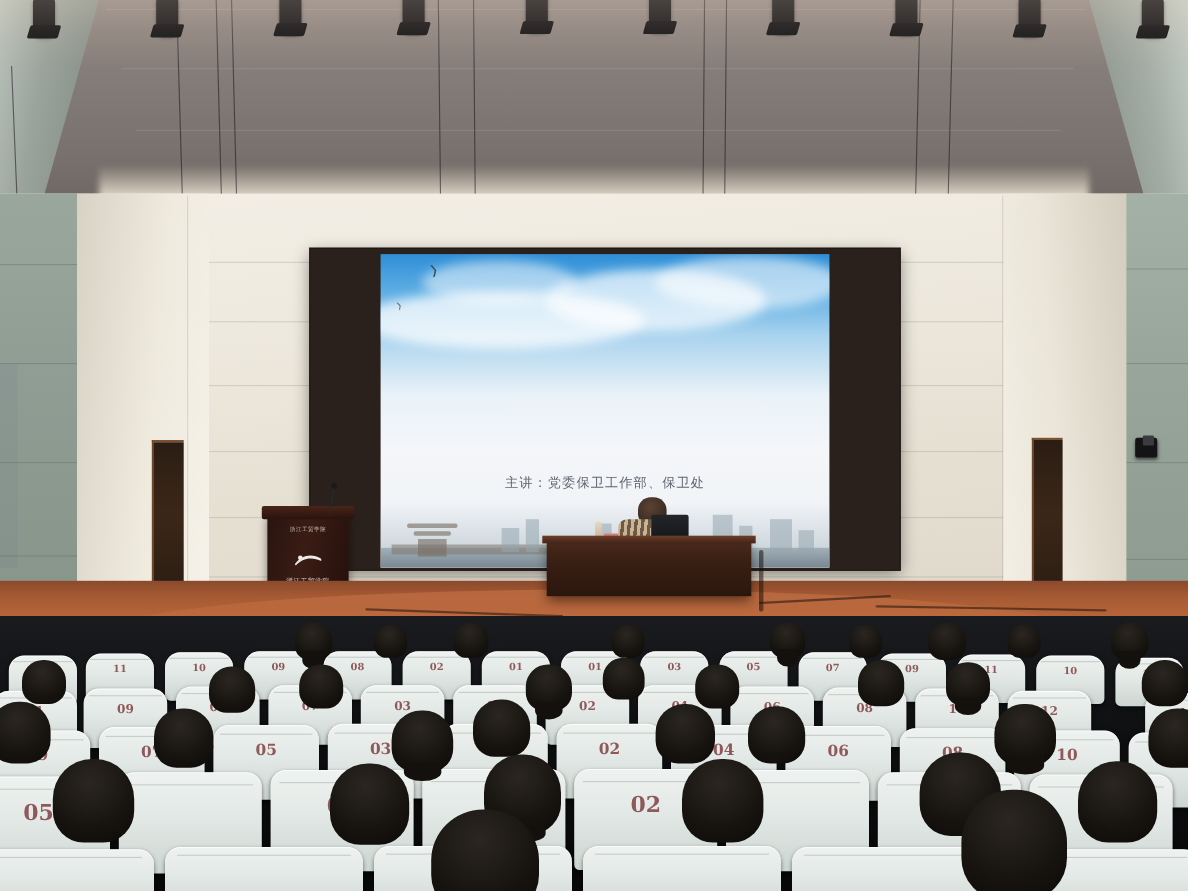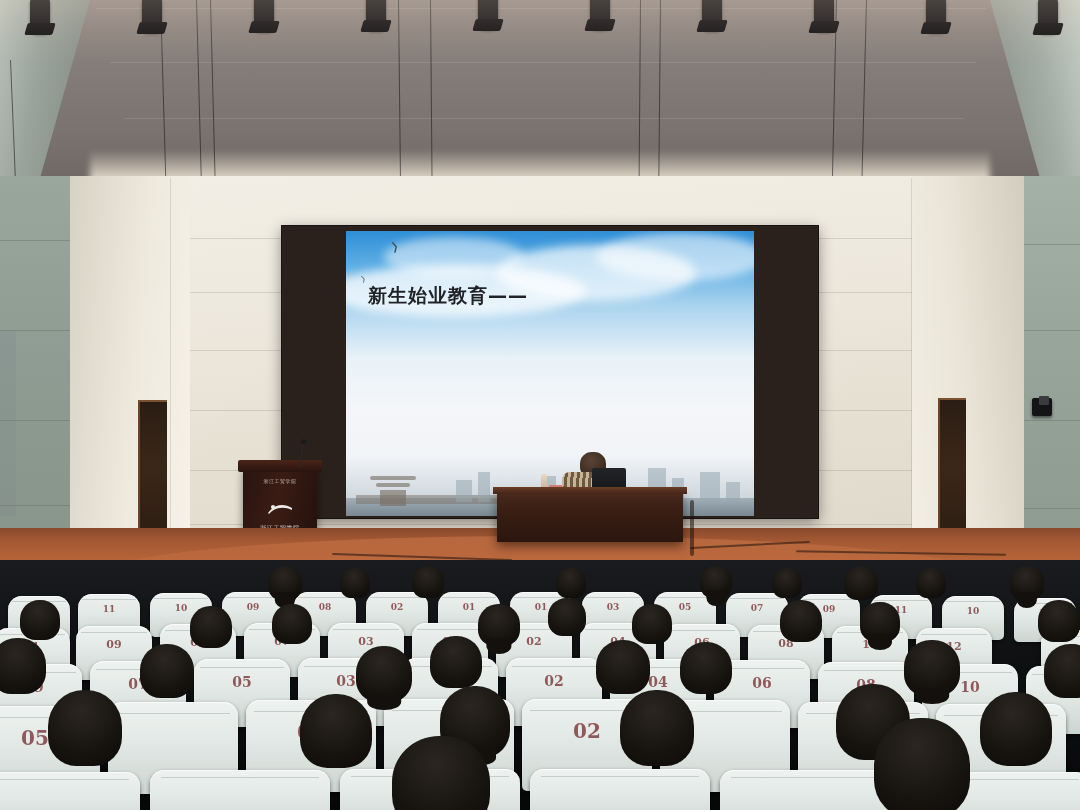--- a/index.html
+++ b/index.html
@@ -206,21 +206,21 @@
 
   <div class="screen-bezel"></div>
   <div class="screen">
     <div class="cloud" style="left:38px;top:6px;width:140px;height:40px;opacity:.55;"></div>
     <div class="cloud" style="left:150px;top:14px;width:200px;height:56px;opacity:.75;"></div>
     <div class="cloud" style="left:250px;top:2px;width:170px;height:48px;opacity:.62;"></div>
     <div class="cloud" style="left:-20px;top:34px;width:260px;height:52px;opacity:.8;"></div>
     <div class="bird" style="left:44px;top:10px;transform:rotate(-14deg);">❭</div>
     <div class="bird sm" style="left:14px;top:44px;transform:rotate(-18deg);">❭</div>
 
-    <div class="slide-head">新生始业教育——</div>
+    <div class="slide-sub">主讲：党委保卫工作部、保卫处</div>
 
     <div class="cityband">
       <div class="water"></div>
       <div class="bridge"></div>
       <div class="pagoda">
         <i style="left:6px;top:0;width:46px;height:4px;border-radius:3px;"></i>
         <i style="left:12px;top:7px;width:34px;height:4px;border-radius:3px;"></i>
         <i style="left:16px;top:14px;width:26px;height:16px;"></i>
       </div>
       <div class="city-bldg" style="left:110px;bottom:14px;width:16px;height:22px;"></div>

